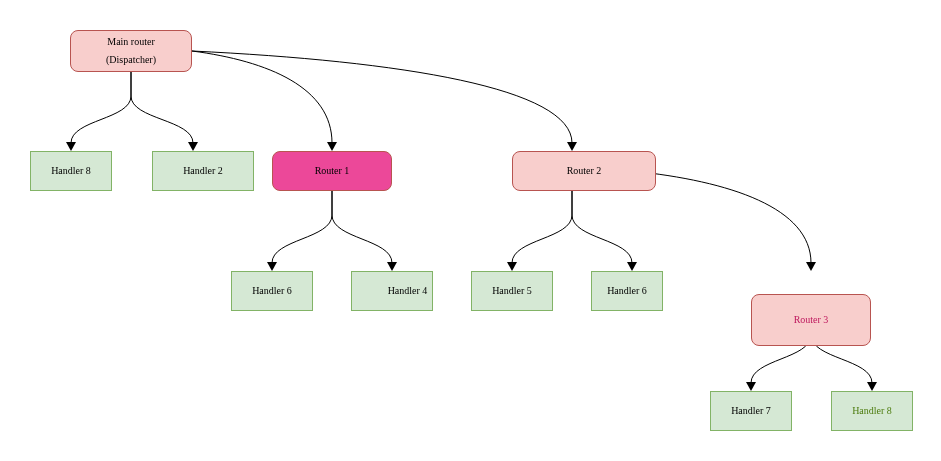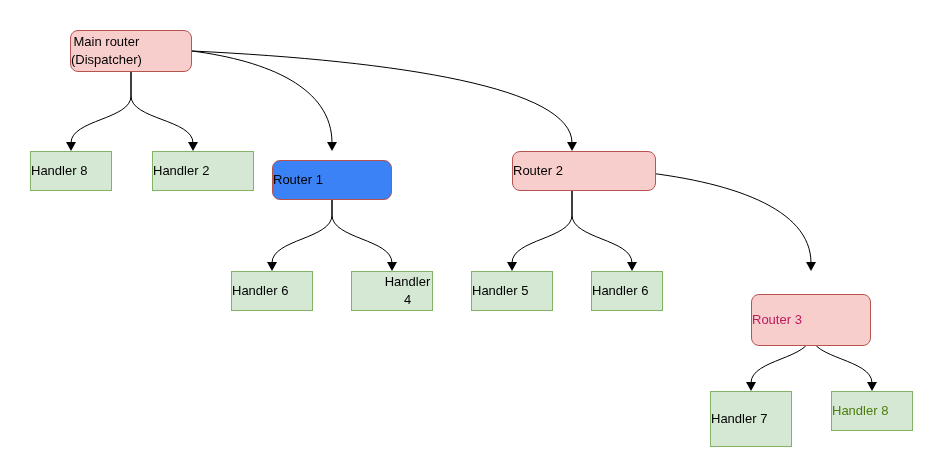--- a/index.html
+++ b/index.html
@@ -19,26 +19,27 @@
     position: absolute;
     left: 0;
     top: 0;
     width: 941px;
     height: 461px;
   }
   .node {
     position: absolute;
     display: flex;
     align-items: center;
-    justify-content: flex-start;
+    justify-content: center;
     box-sizing: border-box;
     text-align: center;
-    font-size: 13px;
+    font-size: 10px;
     line-height: 18px;
     color: #000000;
+    font-family: Liberation Serif, serif;
   }
   .node.router {
     border-radius: 8px;
   }
   .node.handler {
     border-radius: 0;
   }
   .node-label {
     white-space: pre-line;
     pointer-events: none;
@@ -76,41 +77,41 @@
       <div class="node router" style="left: 70px; top: 30px; width: 122px; height: 42px; background: rgb(248, 206, 204); border: 1px solid rgb(184, 84, 80); color: rgb(0, 0, 0);">
         <span class="node-label">Main router
 (Dispatcher)</span>
       </div>
       <div class="node handler" style="left: 30px; top: 151px; width: 82px; height: 40px; background: rgb(213, 232, 212); border: 1px solid rgb(130, 179, 102); color: rgb(0, 0, 0);">
         <span class="node-label">Handler 8</span>
       </div>
       <div class="node handler" style="left: 152px; top: 151px; width: 102px; height: 40px; background: rgb(213, 232, 212); border: 1px solid rgb(130, 179, 102); color: rgb(0, 0, 0);">
         <span class="node-label">Handler 2</span>
       </div>
-      <div class="node router" style="left: 272px; top: 151px; width: 120px; height: 40px; background: #3b82f6; border: 1px solid rgb(184, 84, 80); color: rgb(0, 0, 0); margin-top: 9px;">
+      <div class="node router" style="left: 272px; top: 151px; width: 120px; height: 40px; background: #ec4899; border: 1px solid rgb(184, 84, 80); color: rgb(0, 0, 0);">
         <span class="node-label">Router 1</span>
       </div>
       <div class="node router" style="left: 512px; top: 151px; width: 144px; height: 40px; background: rgb(248, 206, 204); border: 1px solid rgb(184, 84, 80); color: rgb(0, 0, 0);">
         <span class="node-label">Router 2</span>
       </div>
       <div class="node handler" style="left: 231px; top: 271px; width: 82px; height: 40px; background: rgb(213, 232, 212); border: 1px solid rgb(130, 179, 102); color: rgb(0, 0, 0);">
         <span class="node-label">Handler 6</span>
       </div>
       <div class="node handler" style="left: 351px; top: 271px; width: 82px; height: 40px; background: rgb(213, 232, 212); border: 1px solid rgb(130, 179, 102); color: rgb(0, 0, 0); padding-left: 31px;">
         <span class="node-label">Handler 4</span>
       </div>
       <div class="node handler" style="left: 471px; top: 271px; width: 82px; height: 40px; background: rgb(213, 232, 212); border: 1px solid rgb(130, 179, 102); color: rgb(0, 0, 0);">
         <span class="node-label">Handler 5</span>
       </div>
       <div class="node handler" style="left: 591px; top: 271px; width: 72px; height: 40px; background: rgb(213, 232, 212); border: 1px solid rgb(130, 179, 102); color: rgb(0, 0, 0);">
         <span class="node-label">Handler 6</span>
       </div>
       <div class="node router" style="left: 751px; top: 271px; width: 120px; height: 52px; background: rgb(248, 206, 204); border: 1px solid rgb(184, 84, 80); color: #be185d; margin-top: 23px;">
         <span class="node-label">Router 3</span>
       </div>
-      <div class="node handler" style="left: 710px; top: 391px; width: 82px; height: 56px; background: rgb(213, 232, 212); border: 1px solid rgb(130, 179, 102); color: rgb(0, 0, 0);">
+      <div class="node handler" style="left: 710px; top: 391px; width: 82px; height: 40px; background: rgb(213, 232, 212); border: 1px solid rgb(130, 179, 102); color: rgb(0, 0, 0);">
         <span class="node-label">Handler 7</span>
       </div>
       <div class="node handler" style="left: 831px; top: 391px; width: 82px; height: 40px; background: rgb(213, 232, 212); border: 1px solid rgb(130, 179, 102); color: #4d7c0f;">
         <span class="node-label">Handler 8</span>
       </div>
     </div>
 </div>
 
 </body></html>

